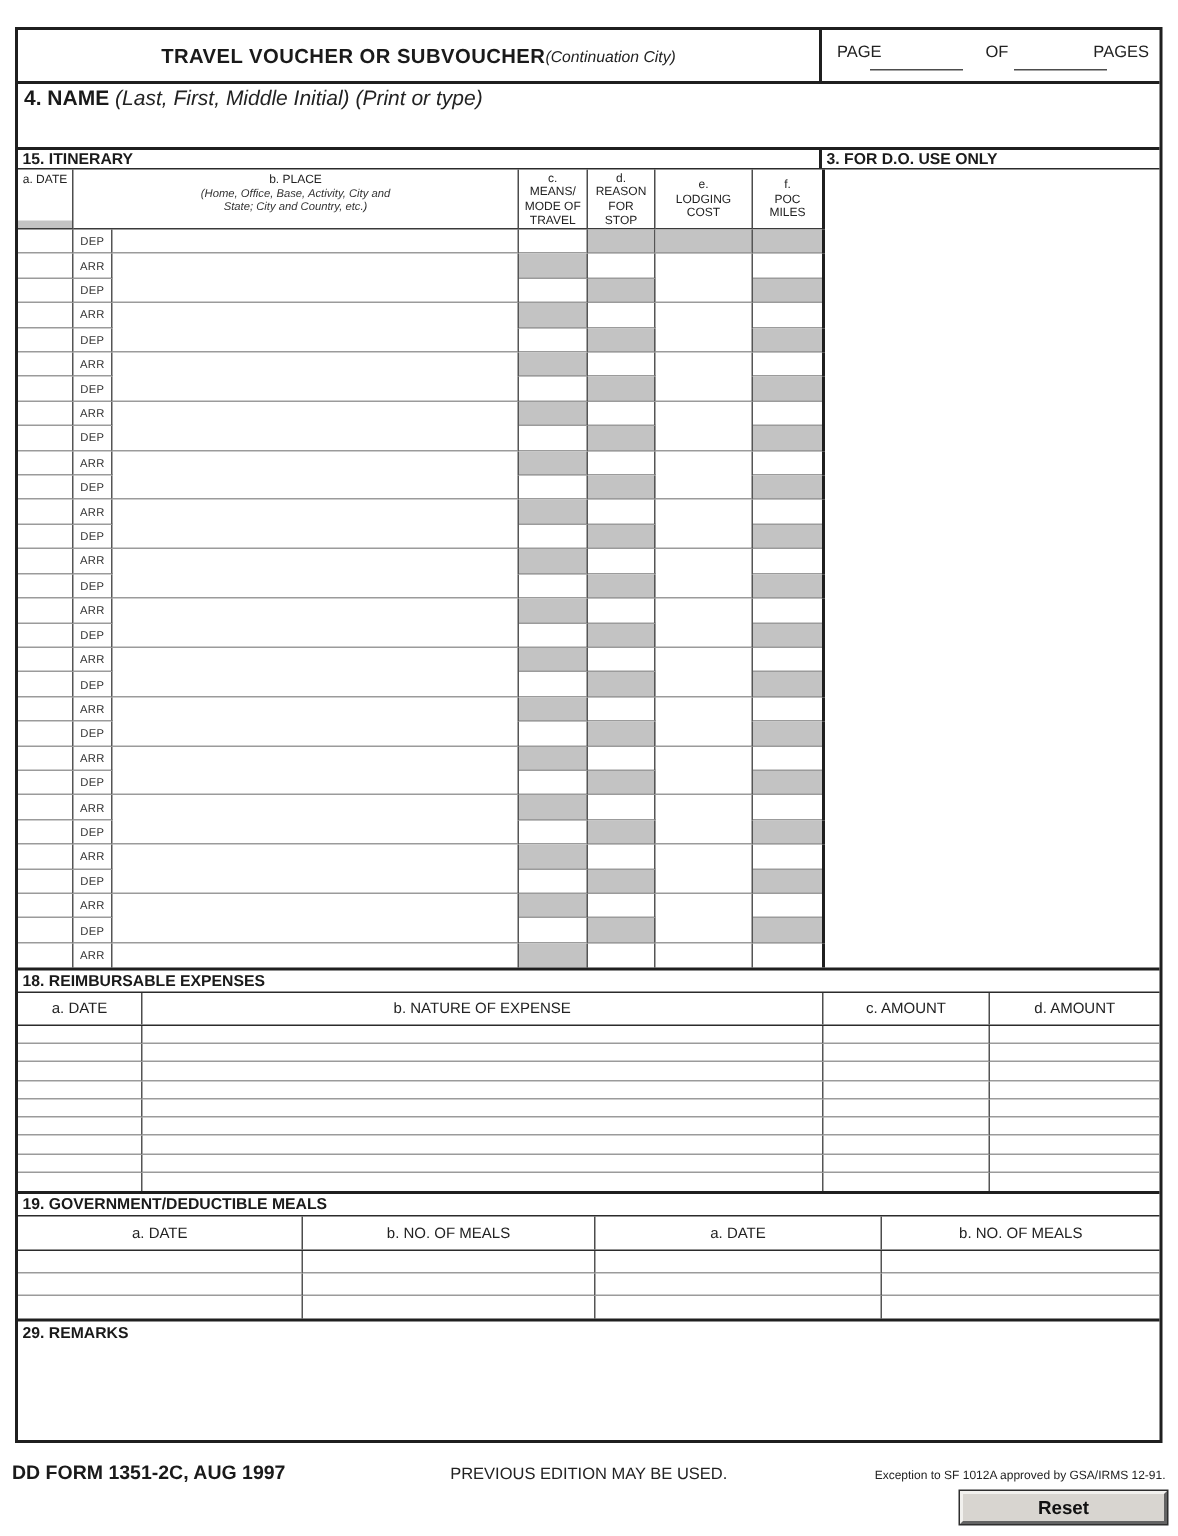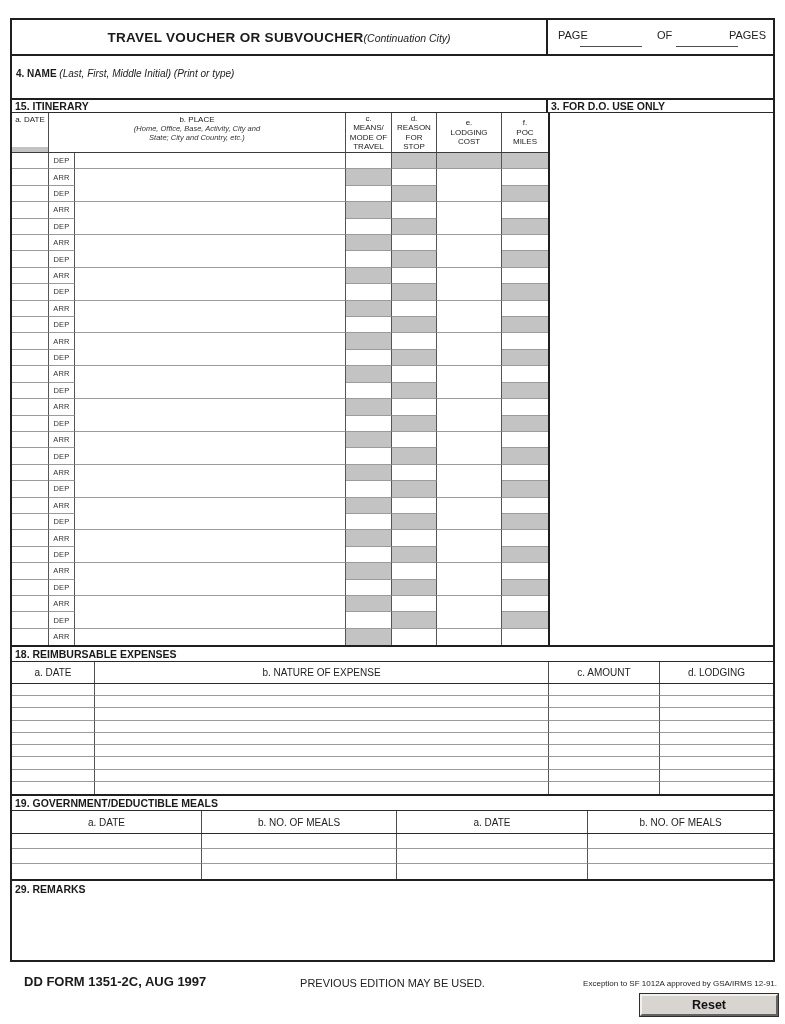--- a/index.html
+++ b/index.html
@@ -15,21 +15,21 @@
   }
   
   .hdr-row{height:36px;display:flex;border-bottom:2px solid #1f1f1f;}
   .title-cell{flex:1;display:flex;flex-direction:row;align-items:center;justify-content:center;}
   .title{font-weight:bold;font-size:13.5px;letter-spacing:.3px;}
   .subtitle{font-style:italic;font-size:10.5px;margin-top:1px;color:#222;}
   .page-cell{width:227px;border-left:2px solid #1f1f1f;position:relative;font-size:11px;color:#222;}
   .pg-label{position:absolute;top:9px;}
   .pg-blank{position:absolute;top:26px;height:1px;background:#4d4d4d;width:62px;}
   
-  .name-row{height:42px;padding:12px 4px;font-size:10px;}
+  .name-row{height:42px;padding:1px 4px;font-size:14px;}
   .name-label{font-weight:bold;}
   .name-hint{font-style:italic;color:#222;}
   
   .sec-bar{display:flex;align-items:center;font-weight:bold;font-size:10.5px;
            border-top:2px solid #1f1f1f;border-bottom:1px solid #2b2b2b;}
   .sec-bar .lbl{padding-left:3px;}
   .bar-15{height:15px;border-top:none;}
   .bar-15 .left{flex:1;height:100%;display:flex;align-items:center;}
   .bar-15 .do-cell{width:227px;height:100%;border-left:2px solid #1f1f1f;display:flex;align-items:center;}
   .bar-18,.bar-19{height:17px;}
@@ -78,21 +78,21 @@
   .meal-rows{height:45px;display:flex;flex-direction:column;}
   .meal-row{flex:1;display:flex;min-height:0;}
   .m-c1{width:190px;}
   .m-c2{width:195px;}
   .m-c3{width:191px;}
   .m-c4{flex:1;border-right:none;}
   .hc2.m-c4,.hc2.e-allowed{border-right:none;}
   
   .remarks{flex:1;border-top:2px solid #1f1f1f;padding:2px 3px;font-weight:bold;font-size:10.5px;}
   
-  .footer-id{position:absolute;left:24px;top:974px;font-weight:bold;font-size:13px;}
+  .footer-id{position:absolute;left:8px;top:974px;font-weight:bold;font-size:13px;}
   .footer-center{position:absolute;left:0;width:785px;top:977px;text-align:center;font-size:11px;color:#222;}
   .footer-exc{position:absolute;right:8px;top:979px;font-size:8px;color:#222;}
   .reset-btn{
     position:absolute;right:7px;top:994px;width:138px;height:22px;
     background:#d8d5d0;color:#111;font-weight:bold;font-size:12.5px;
     font-family:"Liberation Sans",sans-serif;
     border-top:2px solid #f2f1ee;border-left:2px solid #f2f1ee;
     border-bottom:2px solid #636363;border-right:2px solid #636363;
     outline:1px solid #2e2e2e;display:flex;align-items:center;justify-content:center;cursor:pointer;
   }
@@ -460,21 +460,21 @@
       </div>
     </div>
 
   <div class="sec-bar bar-18">
     <span class="lbl">18. REIMBURSABLE EXPENSES</span>
   </div>
   <div class="exp-hdr">
     <div class="hc2 e-date">a. DATE</div>
     <div class="hc2 e-nature">b. NATURE OF EXPENSE</div>
     <div class="hc2 e-amount">c. AMOUNT</div>
-    <div class="hc2 e-allowed">d. LODGING</div>
+    <div class="hc2 e-allowed">d. AMOUNT</div>
   </div>
   <div class="exp-rows">
       <div class="exp-row">
         <div class="cel e-date bb"></div>
         <div class="cel e-nature bb"></div>
         <div class="cel e-amount bb"></div>
         <div class="cel e-allowed bb"></div>
       </div>
       <div class="exp-row">
         <div class="cel e-date bb"></div>

